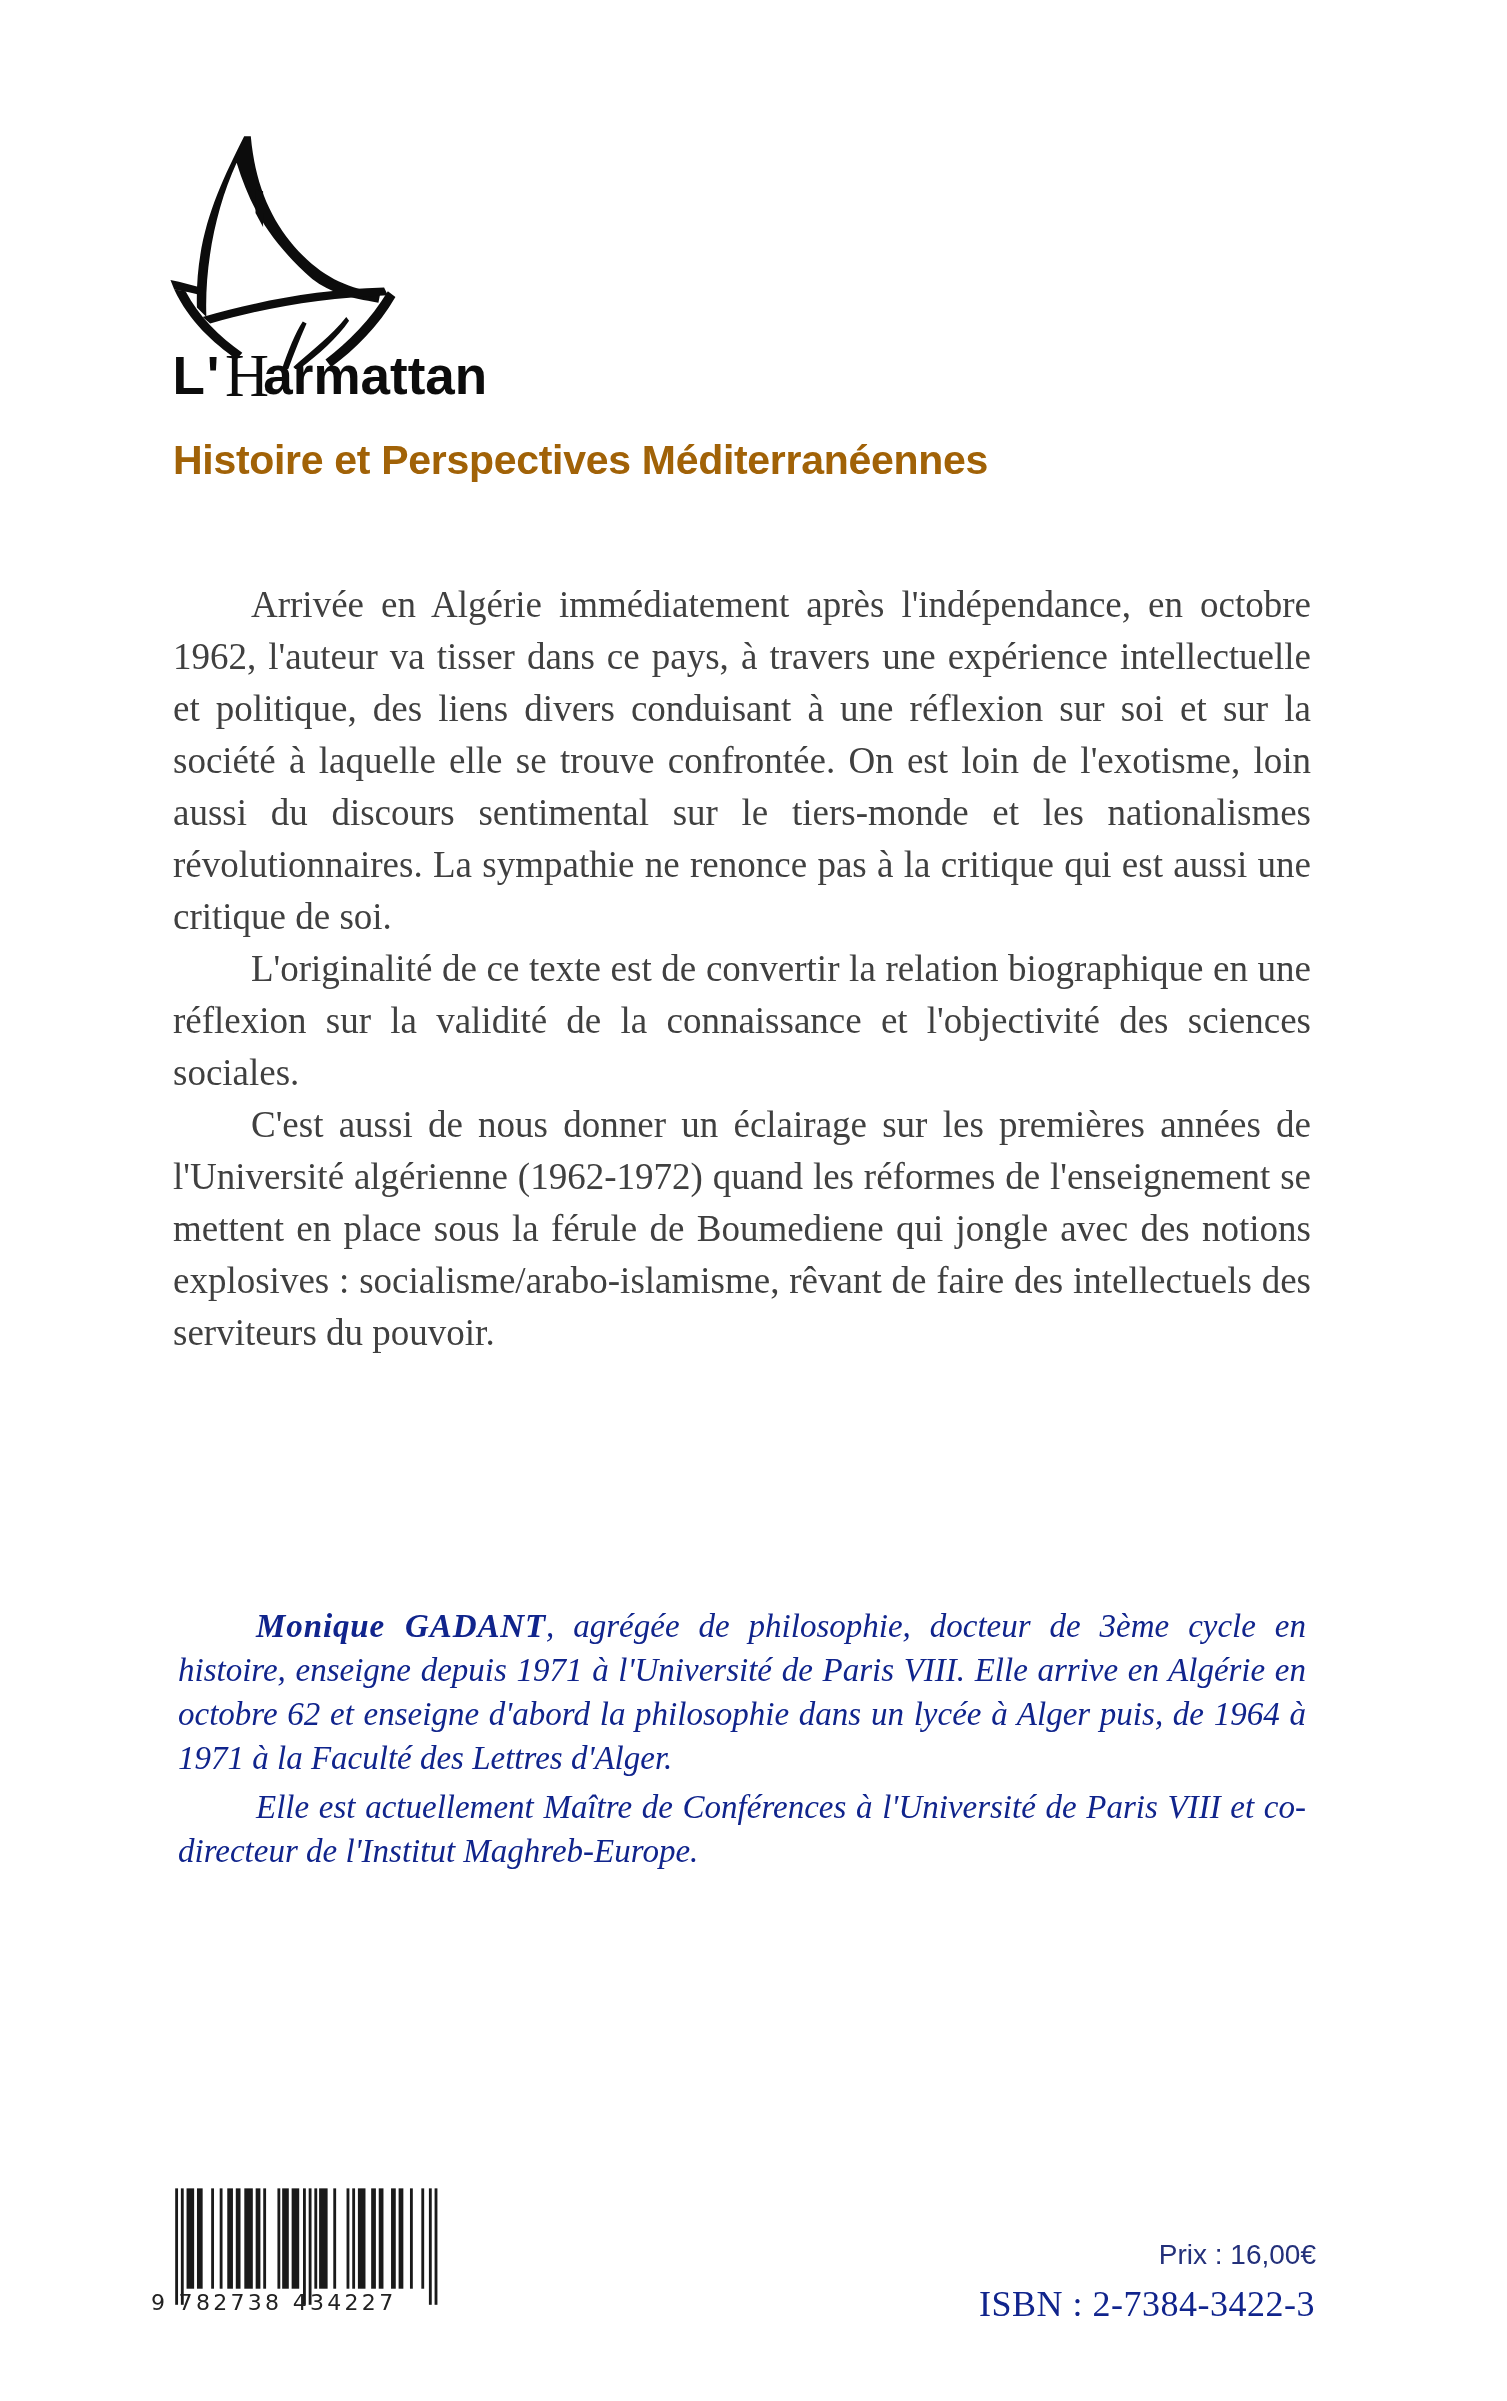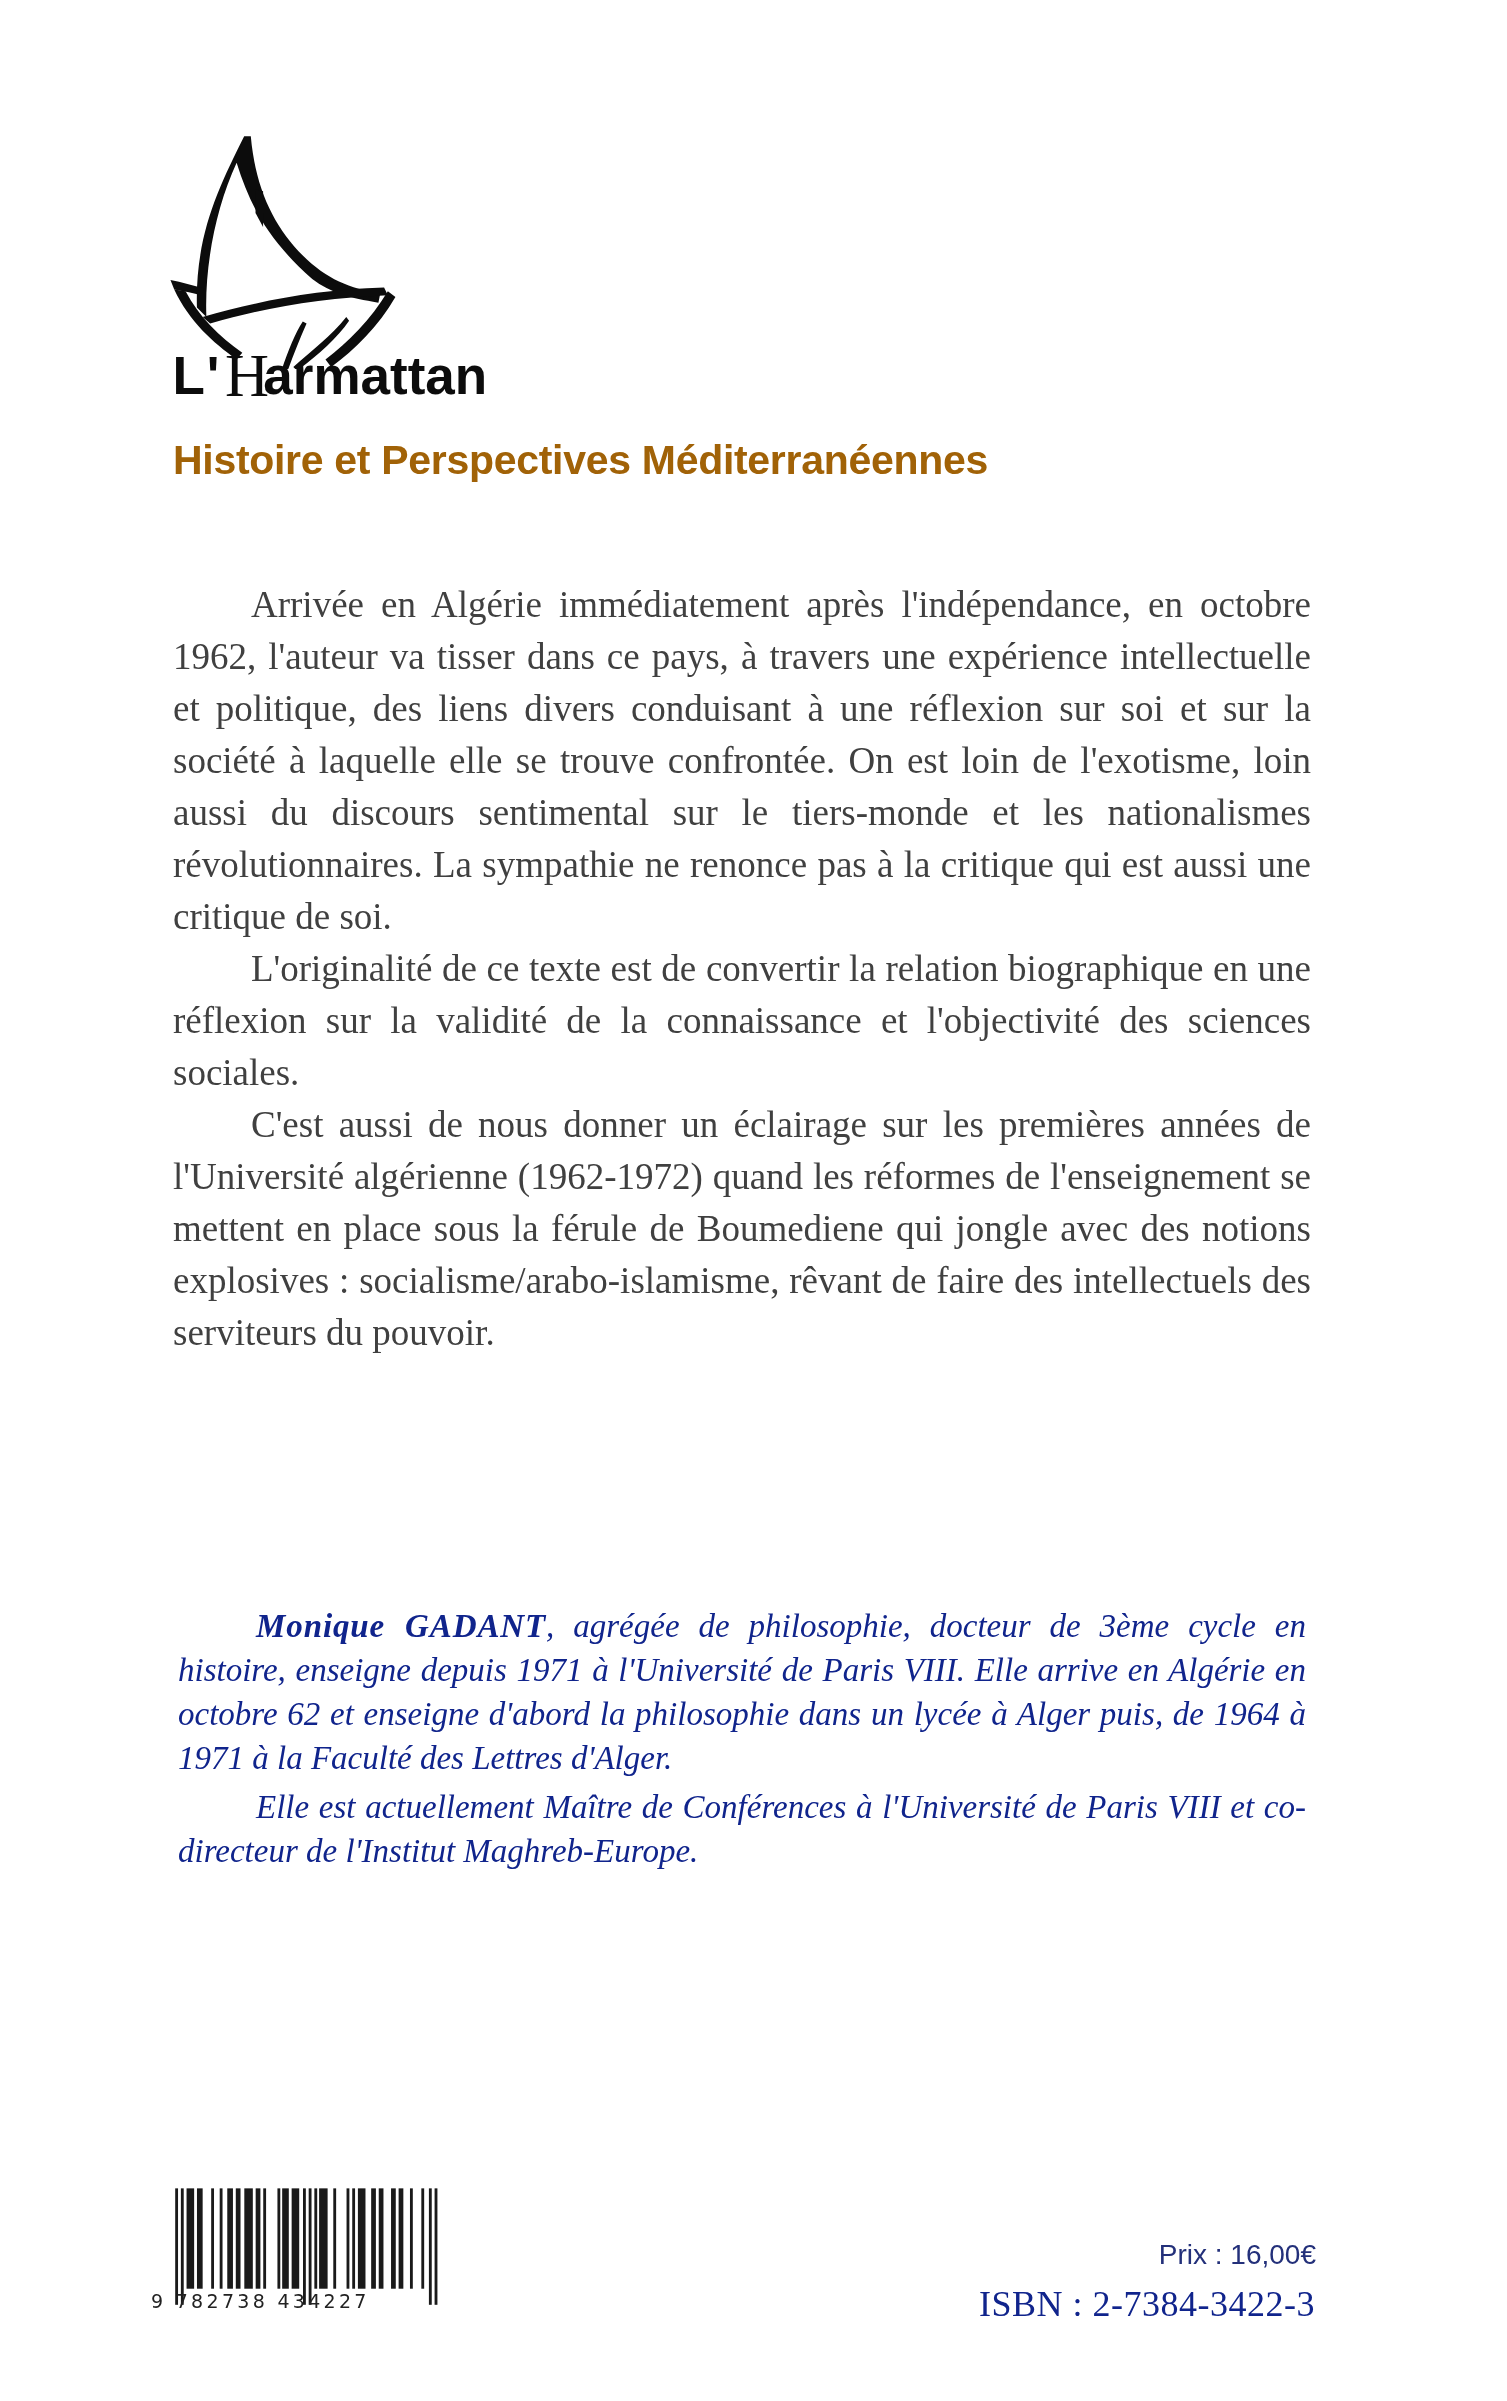--- a/index.html
+++ b/index.html
@@ -103,21 +103,21 @@
       left: 161px;
       top: 2177px;
       width: 284px;
       height: 142px;
     }
     .barcode-digits {
       position: absolute;
       top: 2290px;
       left: 151px;
       font-family: "DejaVu Sans", sans-serif;
-      font-size: 19px;
+      font-size: 22px;
       color: #222;
       letter-spacing: 3.3px;
       white-space: nowrap;
     }
     .price {
       position: absolute;
       right: 192px;
       top: 2239px;
       font-family: Liberation Sans, sans-serif;
       font-size: 28px;

